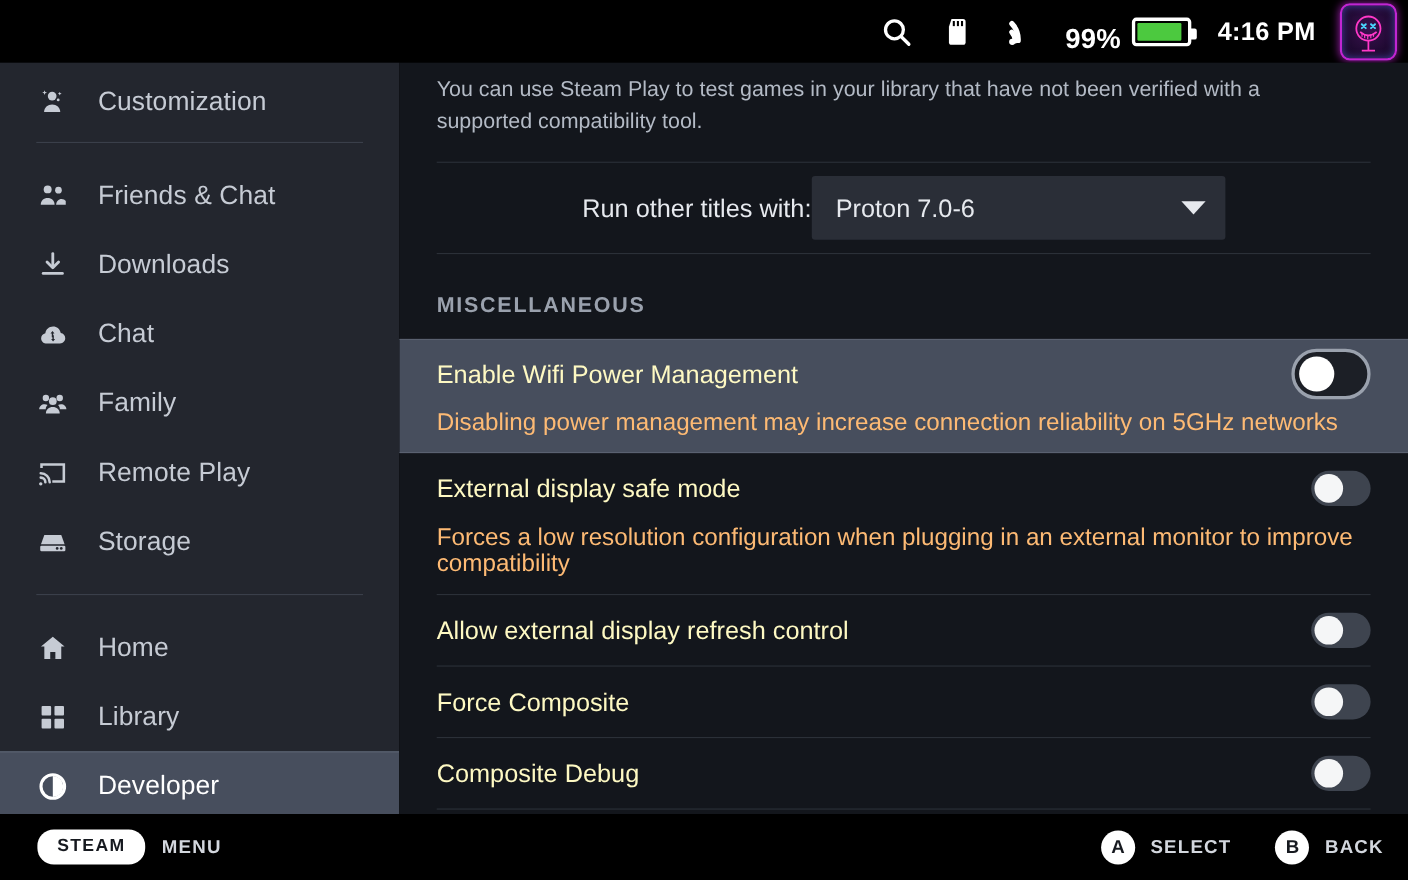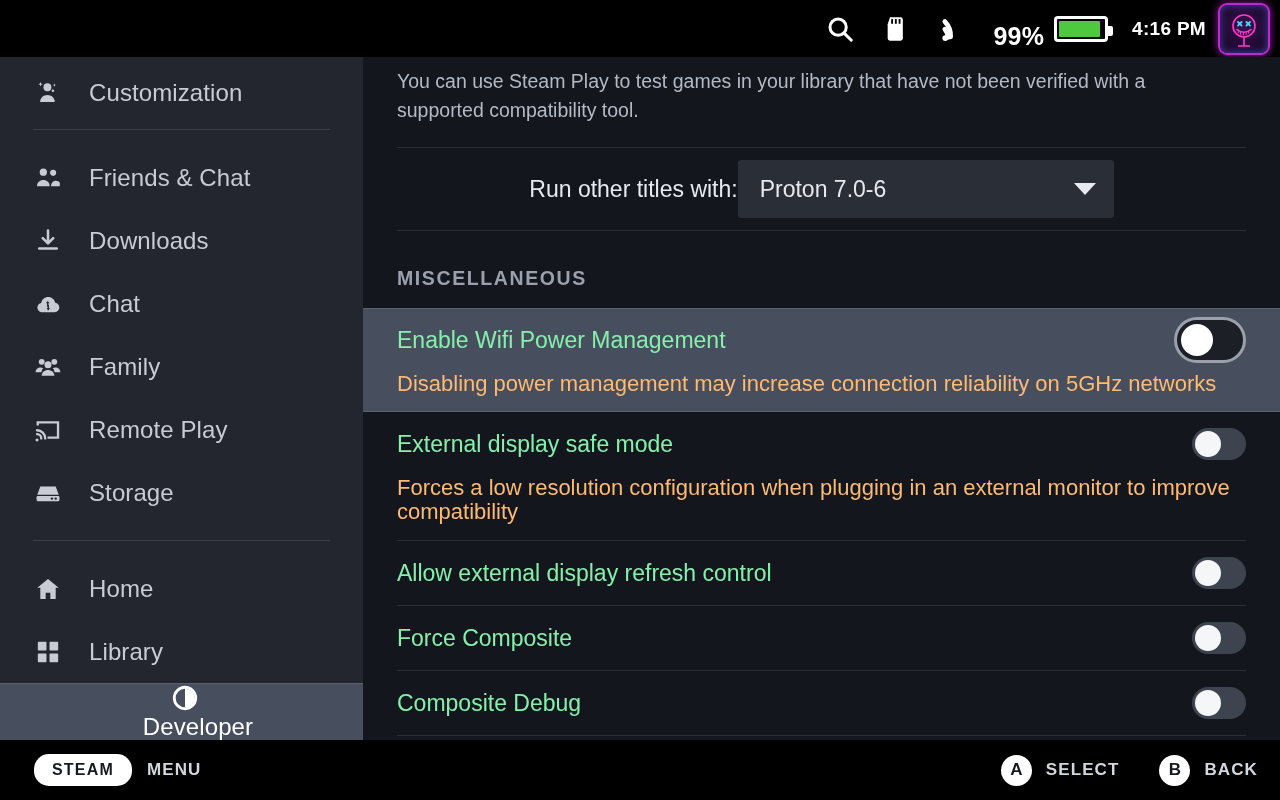--- a/index.html
+++ b/index.html
@@ -27,22 +27,22 @@
   .battery {
     width: 54px; height: 26px; border: 3px solid #ffffff; border-radius: 4px;
     position: relative; display: flex; align-items: center; padding: 2px;
   }
   .battery::after {
     content: ""; position: absolute; right: -8px; top: 7px;
     width: 6px; height: 10px; background: #ffffff; border-radius: 0 2px 2px 0;
   }
   .battery-fill { height: 100%; background: #4cc93f; border-radius: 1px; }
   .sb-clock {
-    font-size: 19px; font-weight: bold; color: #ffffff;
-    margin-left: 24px; margin-right: 12px; letter-spacing: 0.3px;
+    font-size: 23px; font-weight: bold; color: #ffffff;
+    margin-left: 24px; margin-right: 22px; letter-spacing: 0.3px;
   }
   .avatar {
     width: 52px; height: 52px; border-radius: 9px;
     background: radial-gradient(circle at 50% 45%, #3a1150 0%, #210a33 60%, #14061f 100%);
     border: 2px solid #c026d3;
     box-shadow: 0 0 8px rgba(192,38,211,0.75), inset 0 0 8px rgba(99,102,241,0.6);
     position: relative; overflow: hidden;
     display: flex; align-items: center; justify-content: center;
   }
 
@@ -52,21 +52,20 @@
     background: #23262e;
     overflow: hidden;
   }
   .nav-item {
     display: flex; align-items: center; height: 63px;
     padding-left: 33px; color: #c6cbd4;
   }
   .nav-item.selected {
     background: #474e5d; color: #ffffff;
     box-shadow: inset 0 1px 0 #5a6170, inset 0 -1px 0 #5a6170;
-    flex-direction: column;
   }
   .nav-icon {
     width: 30px; height: 30px; margin-right: 26px;
     display: flex; align-items: center; justify-content: center;
     flex: 0 0 30px;
   }
   .nav-icon svg { display: block; }
   .nav-label { font-size: 24px; letter-spacing: 0.1px; white-space: nowrap; }
   .nav-item.selected .nav-label { font-weight: normal; color: #ffffff; }
   .nav-div {
@@ -109,21 +108,21 @@
     position: relative; padding: 0 34px;
   }
   .srow.highlight {
     background: #474e5d;
     box-shadow: inset 0 1px 0 #5a6170, inset 0 -1px 0 #5a6170;
   }
   .srow-main {
     display: flex; align-items: center; justify-content: space-between;
     min-height: 64px;
   }
-  .srow-title { color: #86efac; font-size: 23px; }
+  .srow-title { color: #fef9c3; font-size: 23px; }
   .srow-desc {
     color: #fdba74; font-size: 22px; padding-bottom: 16px; line-height: 24px;
   }
   .srow-sep { height: 1px; background: #2b3038; margin: 0 34px; }
 
   
   .toggle {
     width: 54px; height: 32px; border-radius: 16px;
     background: #3e444f; position: relative; flex: 0 0 54px;
   }

